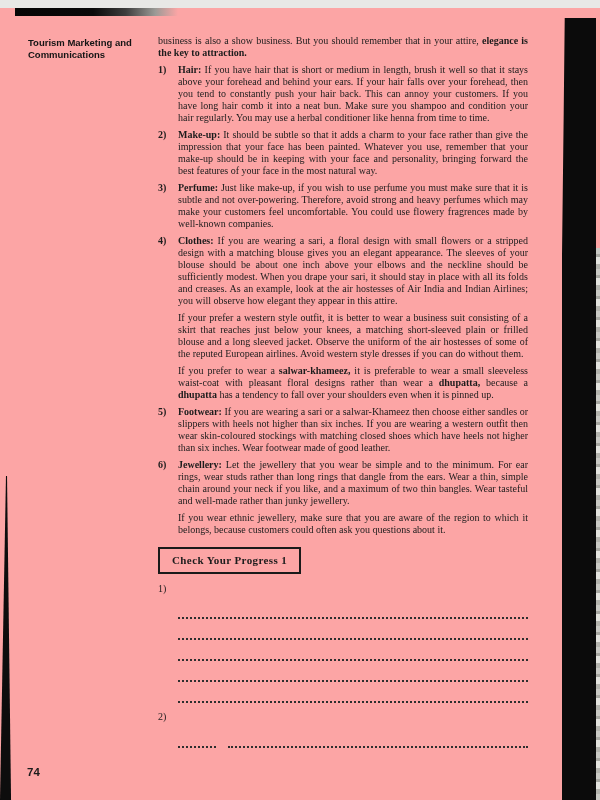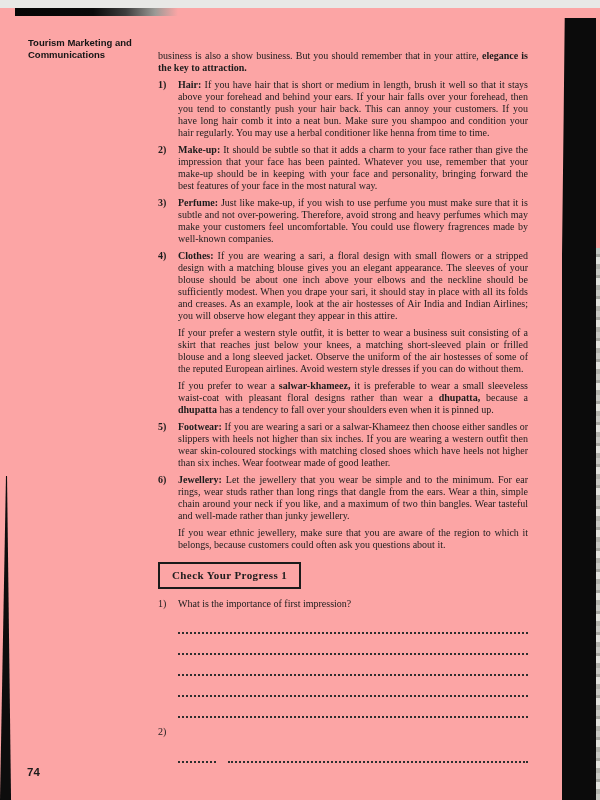--- a/index.html
+++ b/index.html
@@ -8,21 +8,21 @@
     background:#fca5a5; overflow:hidden; color:#1b1b1b;
   }
   
   .margin-header {
     position:absolute; left:28px; top:29px; width:118px;
     font-family:"Liberation Sans", sans-serif; font-weight:bold;
     font-size:9.5px; line-height:11.5px; color:#141414;
   }
   
   .main {
-    position:absolute; left:158px; top:42px; width:370px;
+    position:absolute; left:158px; top:27px; width:370px;
     font-family:"Liberation Serif", serif; font-size:10px;
     line-height:12px; text-align:justify; color:#1c1c1c;
   }
   .para { margin:0 0 5px 0; }
   .item { display:flex; margin:0 0 5px 0; }
   .item .num { flex:0 0 20px; width:20px; font-weight:bold; }
   .item .body { flex:1; }
   .sub { margin:0 0 5px 20px; }
   b { font-weight:bold; }
   .progress-box {
@@ -119,21 +119,20 @@
 
     <p class="sub">If you wear ethnic jewellery, make sure that you are aware of the region to which it belongs, because customers could often ask you questions about it.</p>
 
 
     <div>
       <div class="progress-box">Check Your Progress 1</div>
     </div>
 
     <div class="question">
       <span class="num">1)</span>
-      <span>What is the importance of first impression?</span>
     </div>
 
     <div class="answers">
       <div class="ans-line"></div>
       <div class="ans-line"></div>
       <div class="ans-line"></div>
       <div class="ans-line"></div>
       <div class="ans-line"></div>
     </div>
 

